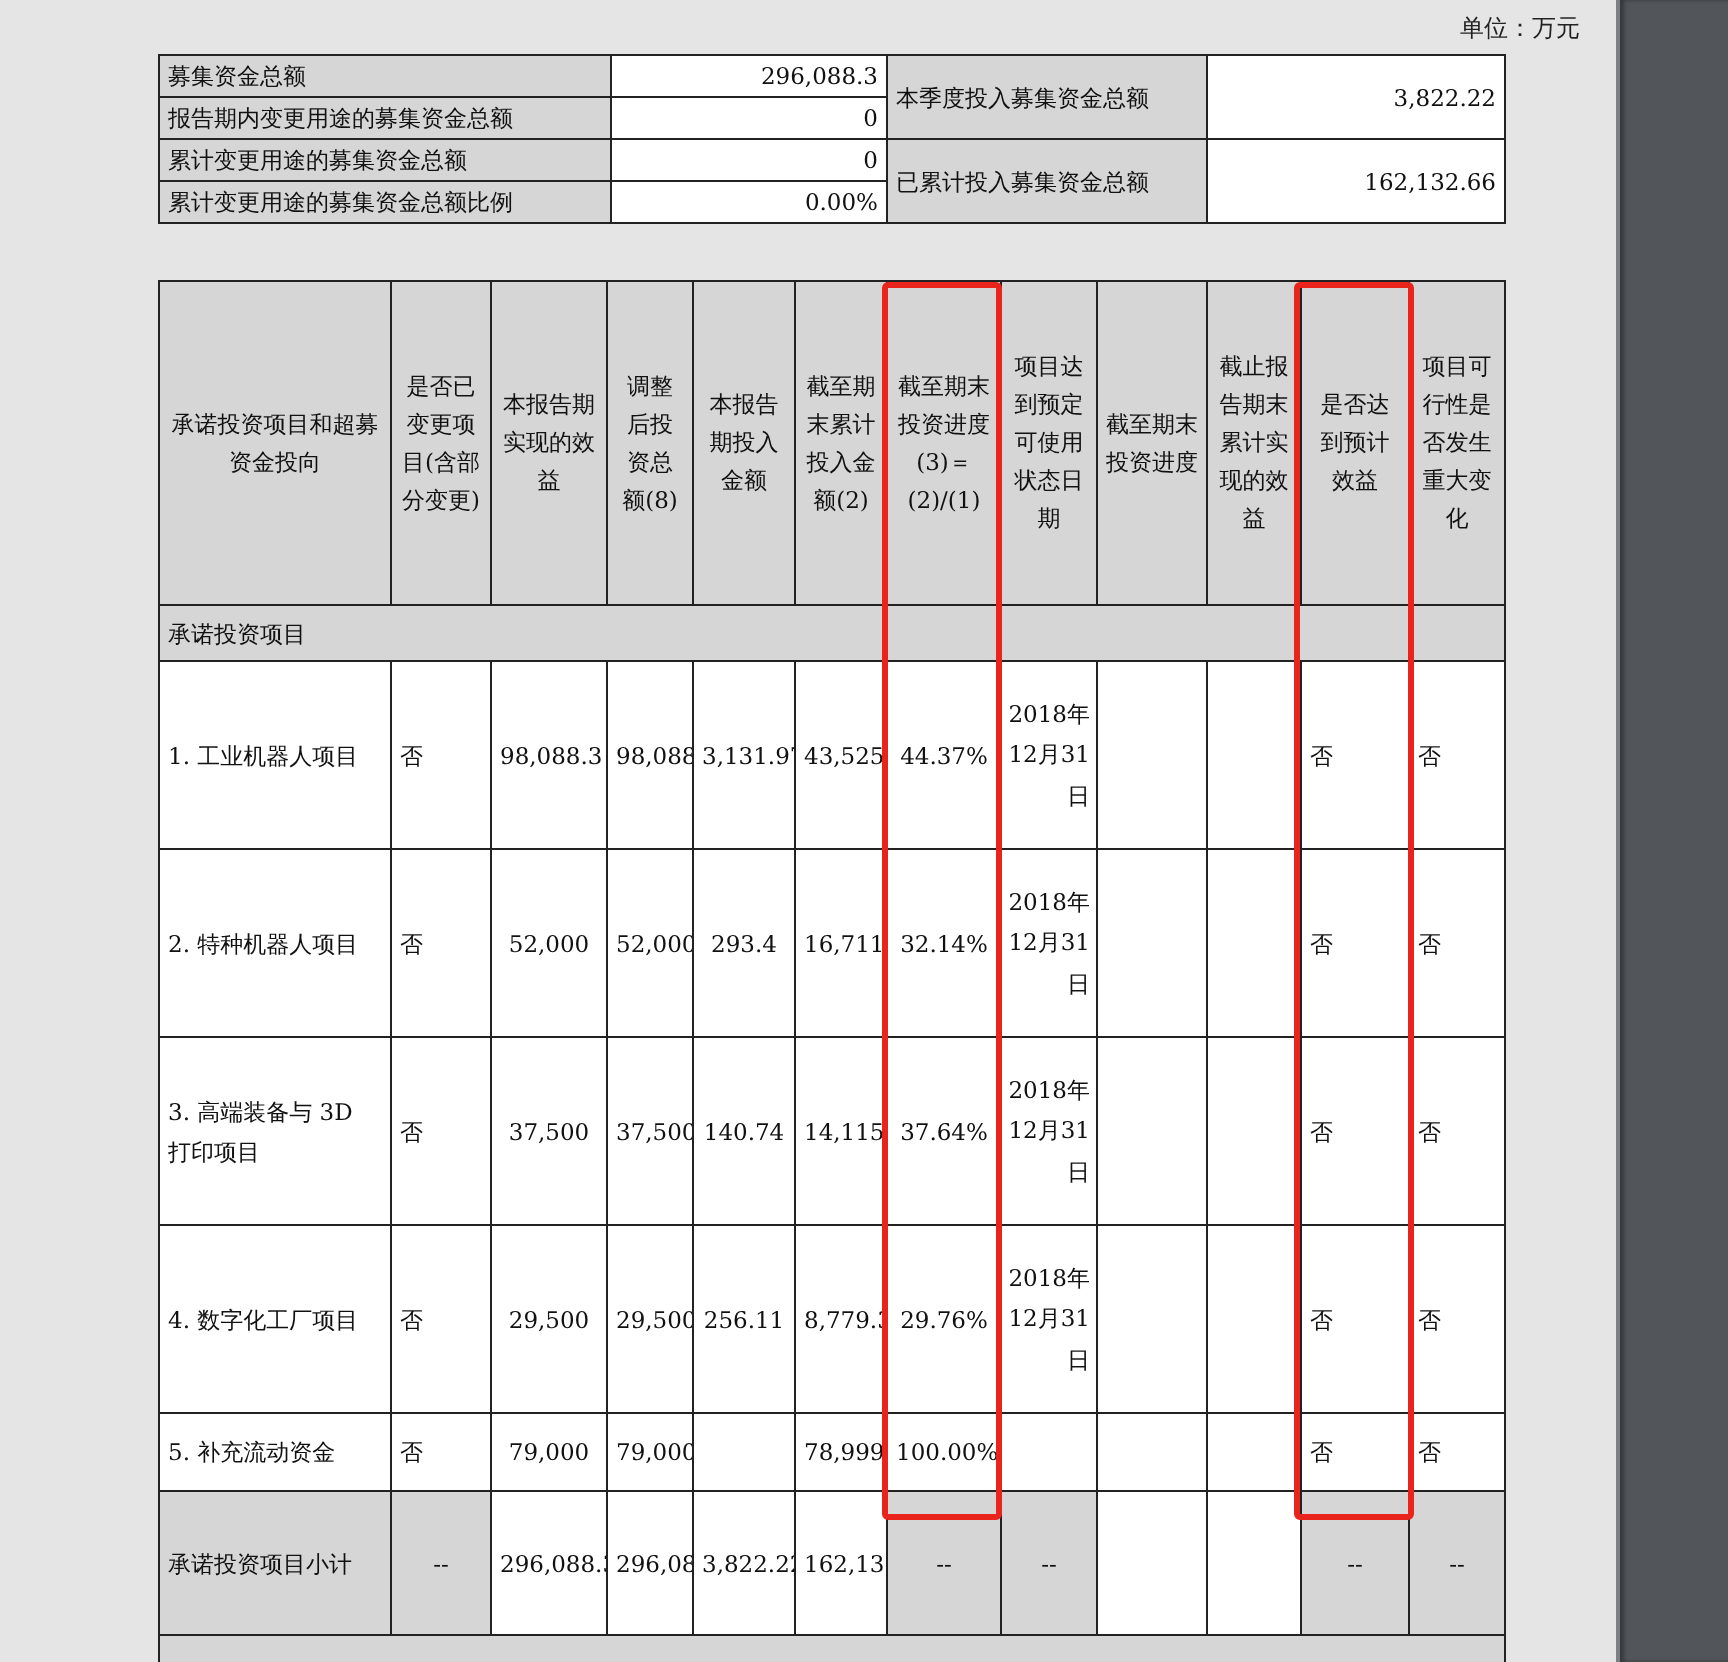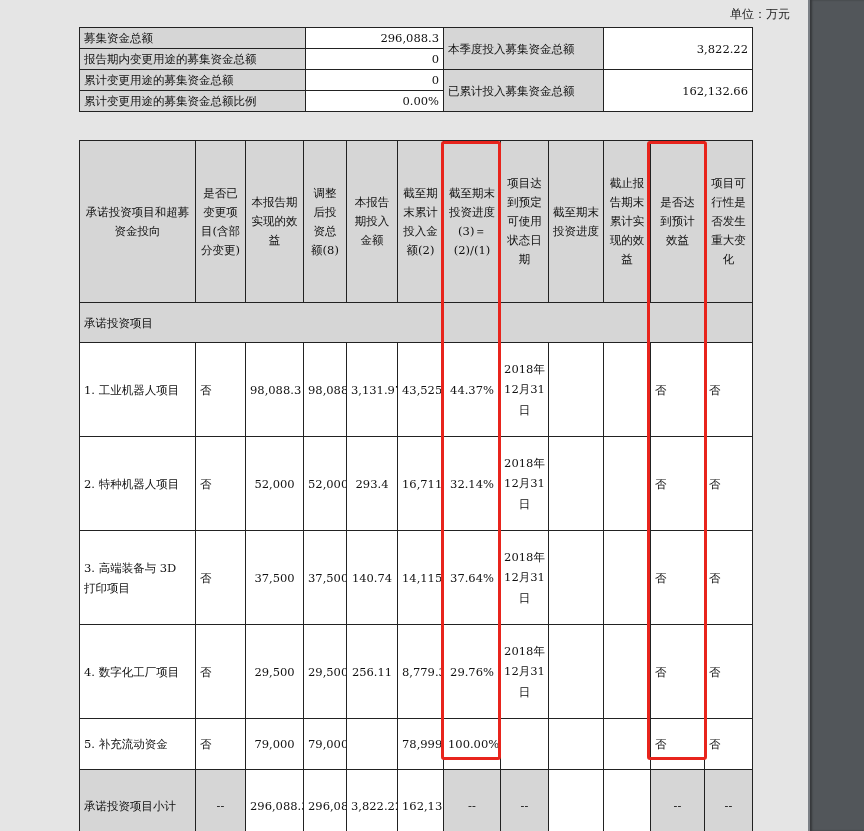--- a/index.html
+++ b/index.html
@@ -29,21 +29,21 @@
   .r { text-align:right; }
   .c { text-align:center; }
   .l { text-align:left; }
 
   #summary { left:79px; top:27px; width:673px;border-radius:20px; }
   #summary td { height:20px; line-height:18px; }
 
   #detail { left:79px; top:140px; width:673px; }
   .hdr td { line-height:19px; }
   .num { text-align:center; line-height:20px; }
-  .date { text-align:center; line-height:20.5px; padding:0 3px; }
+  .date { text-align:right; line-height:20.5px; padding:0 3px; }
 
   .redbox {
     position:absolute; border:3px solid #e8241c; border-radius:3px;
     pointer-events:none; box-sizing:border-box;
   }
 </style>
 </head>
 <body>
 
 <div class="page">
@@ -104,21 +104,21 @@
       <td class="g c">调整后投资总额(8)</td>
       <td class="g c">本报告期投入金额</td>
       <td class="g c">截至期末累计投入金额(2)</td>
       <td class="g c">截至期末投资进度(3)＝(2)/(1)</td>
       <td class="g c">项目达到预定可使用状态日期</td>
       <td class="g c">截至期末投资进度</td>
       <td class="g c">截止报告期末累计实现的效益</td>
       <td class="g c">是否达到预计效益</td>
       <td class="g c">项目可行性是否发生重大变化</td>
     </tr>
-    <tr style="height:40px">
+    <tr style="height:28px">
       <td class="g l" colspan="12">承诺投资项目</td>
     </tr>
 
     <tr style="height:94px">
       <td class="w l">1. 工业机器人项目</td>
       <td class="w l">否</td>
       <td class="w num">98,088.3</td>
       <td class="w num">98,088.3</td>
       <td class="w num">3,131.97</td>
       <td class="w num">43,525.5</td>
@@ -164,21 +164,21 @@
       <td class="w num">29,500</td>
       <td class="w num">256.11</td>
       <td class="w num">8,779.3</td>
       <td class="w c">29.76%</td>
       <td class="w date">2018年12月31日</td>
       <td class="w"></td>
       <td class="w"></td>
       <td class="w l">否</td>
       <td class="w l">否</td>
     </tr>
-    <tr style="height:51px">
+    <tr style="height:39px">
       <td class="w l">5. 补充流动资金</td>
       <td class="w l">否</td>
       <td class="w num">79,000</td>
       <td class="w num">79,000</td>
       <td class="w num"></td>
       <td class="w num">78,999.99</td>
       <td class="w num">100.00%</td>
       <td class="w date"></td>
       <td class="w"></td>
       <td class="w"></td>

